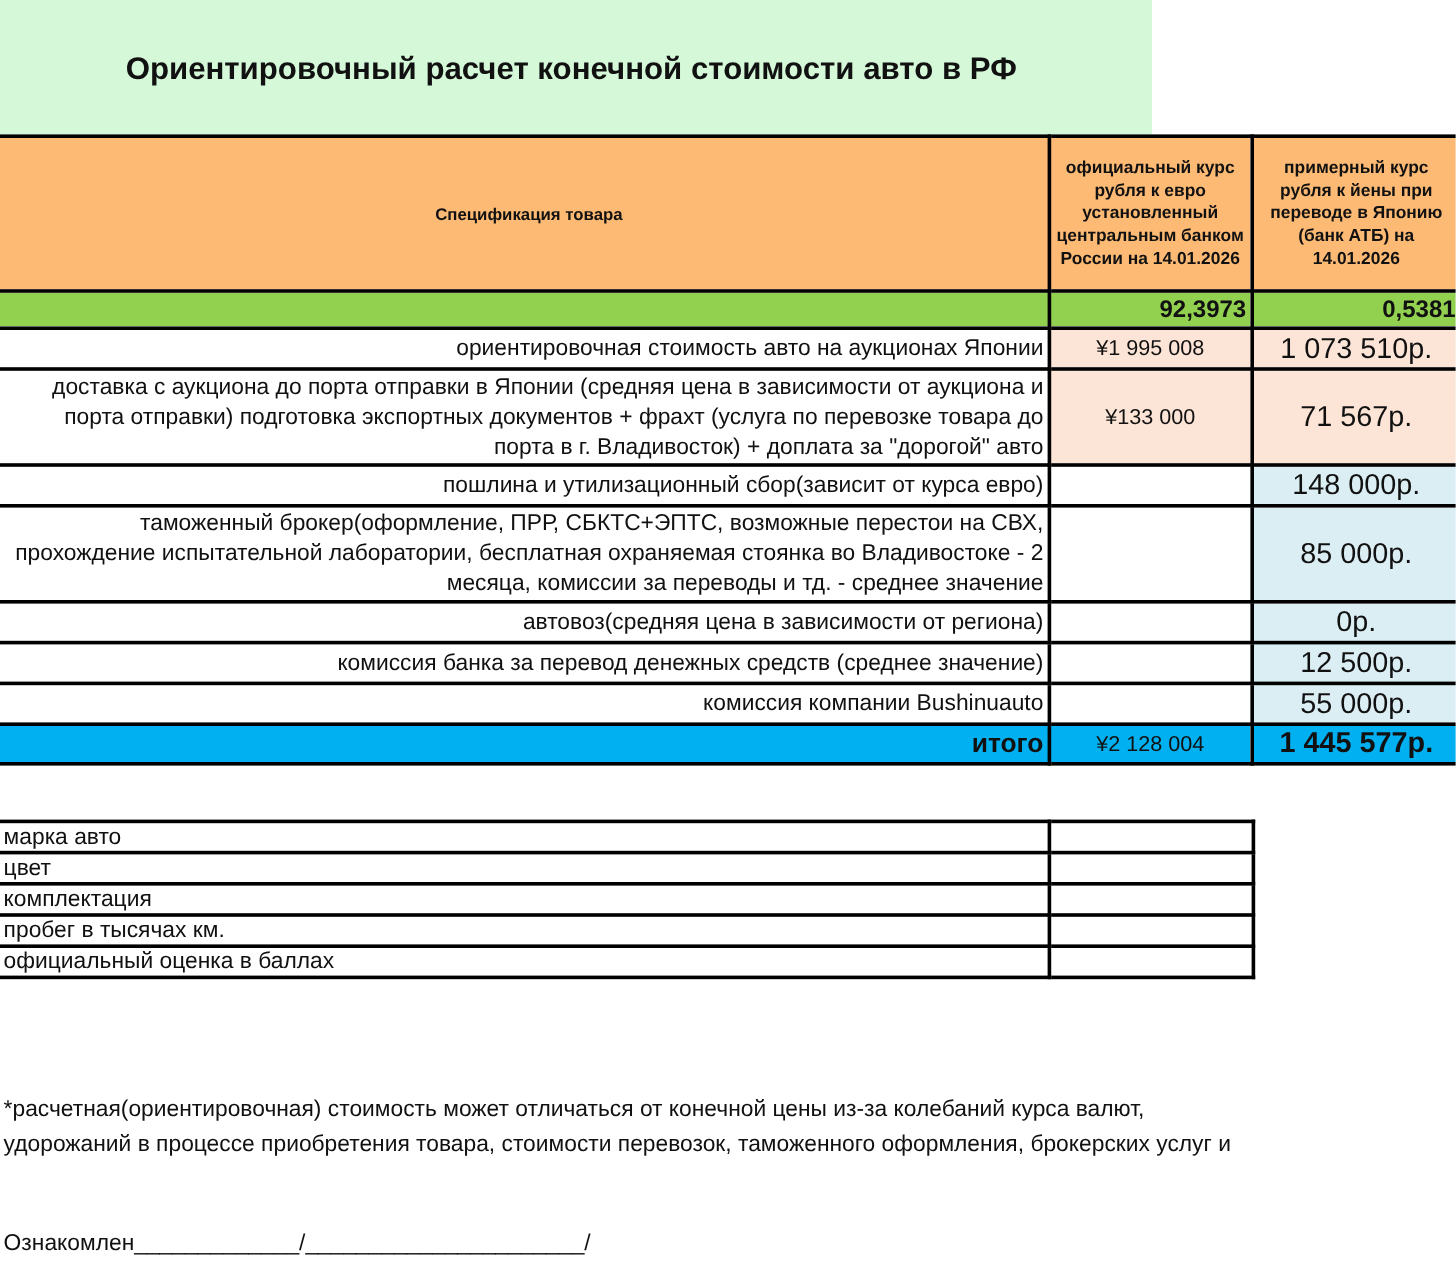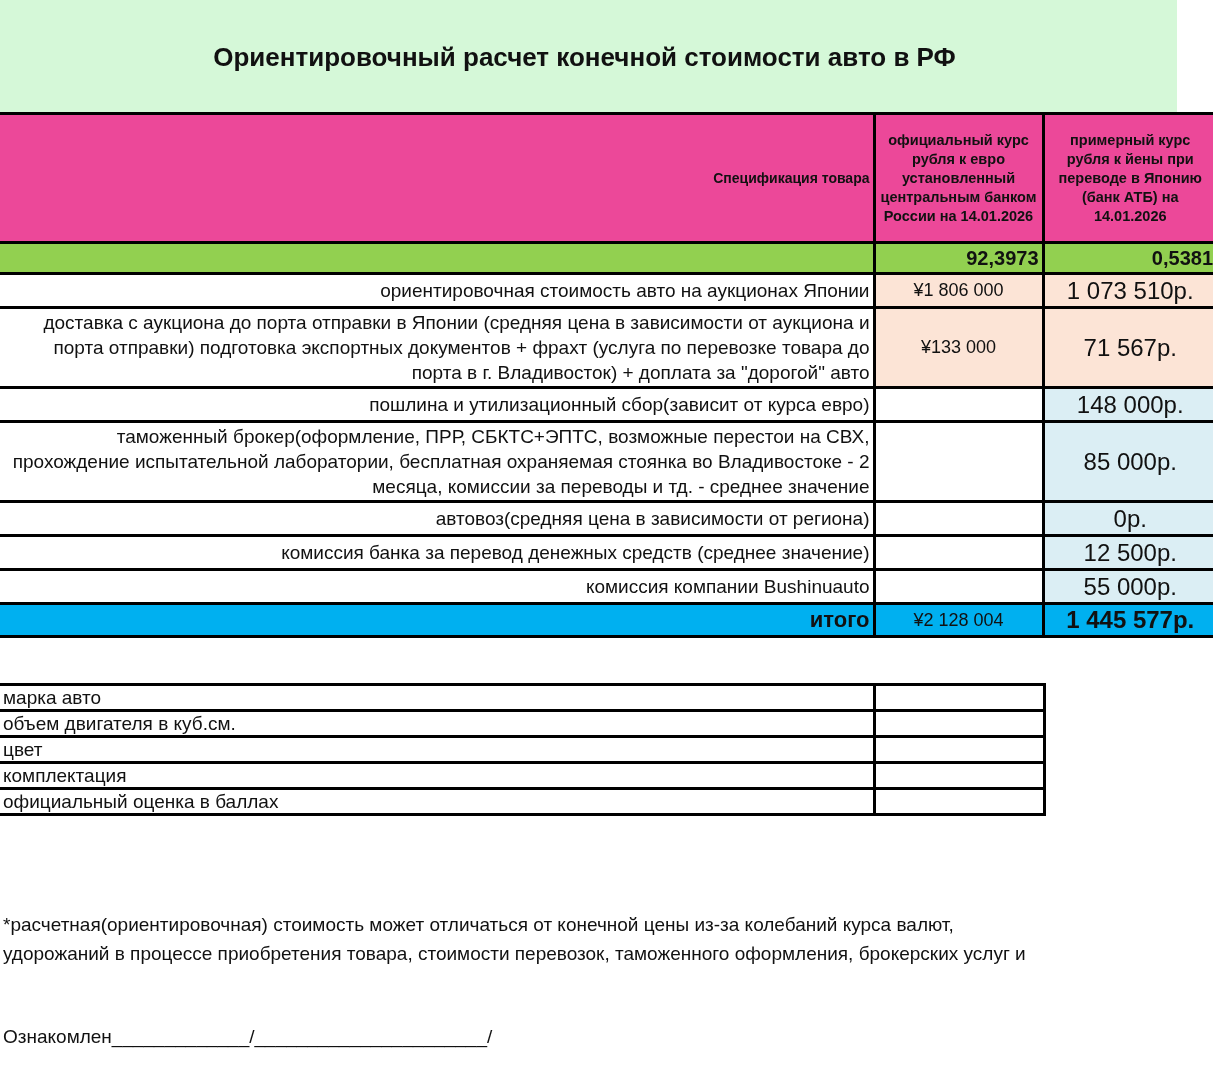--- a/index.html
+++ b/index.html
@@ -2,40 +2,40 @@
 <html><head>
   <meta charset="utf-8">
   <style>
     html, body { margin: 0; padding: 0; }
     body {
       width: 1213px; height: 1070px; overflow: hidden; background: #ffffff;
       font-family: "Liberation Sans", sans-serif; color: #111;
       position: relative;
     }
     .title-band {
-      position: absolute; left: 0; top: 0; width: 1177px; height: 112px;
+      position: absolute; left: 0; top: 0; width: 960px; height: 112px;
       background: #d5f8d8;
       display: flex; align-items: center; justify-content: center;
     }
     .title-band h1 {
       margin: 0; font-size: 26px; font-weight: bold; color: #111;
       position: relative; top: 1px; left: -4px;
     }
     table.calc {
       position: absolute; left: 0; top: 112px;
       border-collapse: collapse; table-layout: fixed; width: 1216px;
     }
     table.calc td {
       border: 3px solid #000; padding: 0 3px; vertical-align: middle;
       overflow: hidden; white-space: nowrap; text-align: right;
     }
     table.calc td.c0 { border-left: none; }
     table.calc td.c2 { border-right: none; }
-    .hdr td { height: 126px; background: #ec4899; margin-left: 24px; }
-    .hdr .c0 { text-align: right; font-weight: bold; font-size: 14px; padding-left: 12px; }
+    .hdr td { height: 126px; background: #fdba74; margin-left: 24px; }
+    .hdr .c0 { text-align: center; font-weight: bold; font-size: 14px; padding-left: 12px; }
     .hdr .c1, .hdr .c2 { text-align: center; font-weight: bold; font-size: 14.5px; line-height: 19px; white-space: normal; }
     .rate td { background: #92d050; height: 28px; text-align: center; font-weight: bold; font-size: 20px; }
     .row td.c0 { font-size: 19px; line-height: 25px; text-align: right; white-space: normal; }
     .row td.c1 { text-align: center; font-size: 18px; }
     .row td.c2 { text-align: center; font-size: 24px; }
     .peach { background: #fce4d6; }
     .blue { background: #dbeef4; }
     .total td { background: #00b0f0; height: 30px; }
     .total td.c0 { font-size: 22px; font-weight: bold; }
     .total td.c1 { text-align: center; font-size: 18px; }
@@ -76,21 +76,21 @@
     <td class="c1">официальный курс рубля к евро установленный центральным банком России на 14.01.2026</td>
     <td class="c2">примерный курс рубля к йены при переводе в Японию (банк АТБ) на 14.01.2026</td>
   </tr>
   <tr class="rate">
     <td class="c0"></td>
     <td class="c1">92,3973</td>
     <td class="c2">0,5381</td>
   </tr>
   <tr class="row" style="height:34px">
     <td class="c0">ориентировочная стоимость авто на аукционах Японии</td>
-    <td class="c1 peach">¥1 806 000</td>
+    <td class="c1 peach">¥1 995 008</td>
     <td class="c2 peach">1 073 510р.</td>
   </tr>
   <tr class="row" style="height:80px">
     <td class="c0">доставка с аукциона до порта отправки в Японии (средняя цена в зависимости от аукциона и порта отправки) подготовка экспортных документов + фрахт (услуга по перевозке товара до порта в г. Владивосток) + доплата за "дорогой" авто</td>
     <td class="c1 peach">¥133 000</td>
     <td class="c2 peach">71 567р.</td>
   </tr>
   <tr class="row" style="height:34px">
     <td class="c0">пошлина и утилизационный сбор(зависит от курса евро)</td>
     <td class="c1"></td>
@@ -128,29 +128,29 @@
   <colgroup>
       <col style="width:874px">
       <col style="width:170px">
     </colgroup>
   <tbody>
       <tr>
     <td class="s0">марка авто</td>
     <td></td>
   </tr>
   <tr>
-    <td class="s0">объем двигателя в куб.см.</td>
-    <td></td>
-  </tr>
-  <tr>
     <td class="s0">цвет</td>
     <td></td>
   </tr>
   <tr>
     <td class="s0">комплектация</td>
+    <td></td>
+  </tr>
+  <tr>
+    <td class="s0">пробег в тысячах км.</td>
     <td></td>
   </tr>
   <tr>
     <td class="s0">официальный оценка в баллах</td>
     <td></td>
   </tr>
 </tbody>
   </table>
 
 <div class="note">

